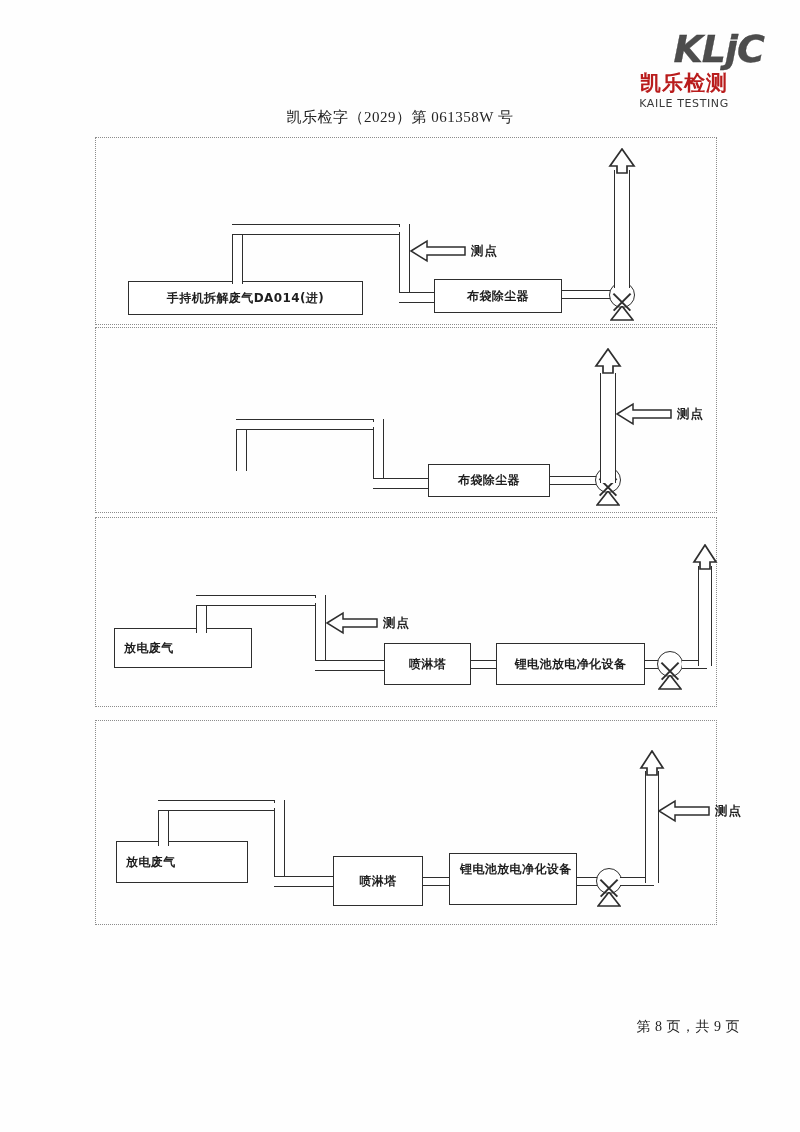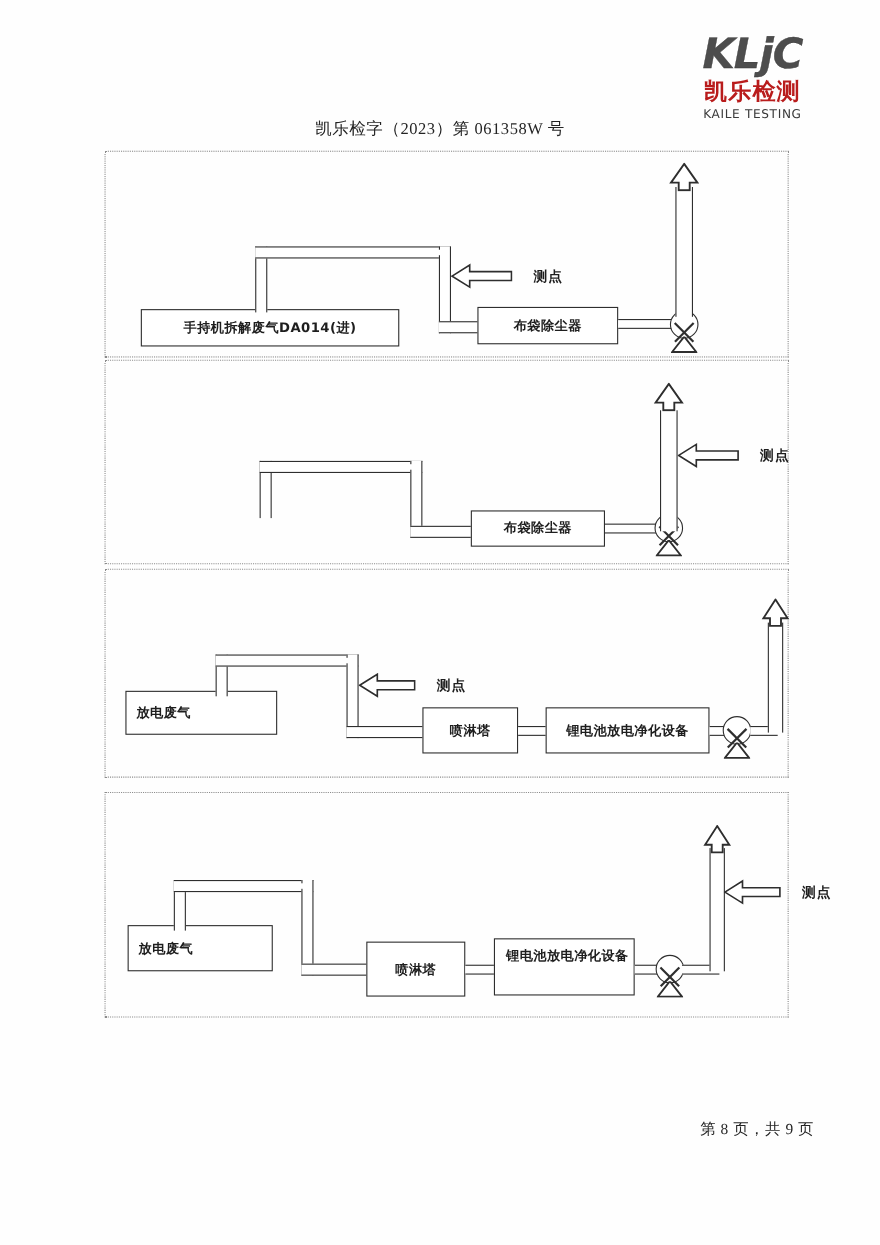--- a/index.html
+++ b/index.html
@@ -19,20 +19,21 @@
   .logo{
     position:absolute;right:36px;top:30px;
     width:160px;text-align:center;
     line-height:1;
   }
   .logo-mark{
     font-family:"DejaVu Sans",sans-serif;
     font-weight:bold;font-style:italic;
     font-size:38px;letter-spacing:-1px;
     color:#4d4d4d;
+    text-align:right;
     -webkit-text-stroke:0.3px #3a3a3a;
   }
   .logo-cn{
     font-family:"DejaVu Sans",sans-serif;
     font-weight:bold;font-size:21px;
     letter-spacing:1px;color:#b91c1c;
     margin-top:5px;
   }
   .logo-en{
     font-family:"DejaVu Sans",sans-serif;
@@ -116,21 +117,21 @@
     width:24px;height:1.7px;background:#2e2e2e;
   }
   .fan .x1{transform:translate(-50%,-50%) rotate(45deg);}
   .fan .x2{transform:translate(-50%,-50%) rotate(-45deg);}
   .fan .base{
     position:absolute;left:50%;top:24px;
     transform:translateX(-50%);
   }
 
   
-  .measure{position:absolute;display:flex;align-items:center;gap:19px;}
+  .measure{position:absolute;display:flex;align-items:center;gap:5px;}
   .measure .m-label{
     font-family:"DejaVu Sans",sans-serif;
     font-weight:bold;font-size:12.5px;
     color:#1e1e1e;letter-spacing:1px;
     white-space:nowrap;
   }
 
   
   .footer{
     position:absolute;right:60px;bottom:96px;
@@ -141,21 +142,21 @@
 <body>
 
 <div class="page">
 
   <div class="logo">
     <div class="logo-mark">KLjC</div>
     <div class="logo-cn">凯乐检测</div>
     <div class="logo-en">KAILE TESTING</div>
   </div>
 
-  <div class="doc-title">凯乐检字（2023）第 061358W 号</div>
+  <div class="doc-title">凯乐检字（2029）第 061358W 号</div>
 
   <div class="frame" id="frame-1">
 
     <div class="node" style="left:32px;top:143px;width:235px;height:34px;">手持机拆解废气DA014(进)</div>
 
     <div class="duct-v" style="left:136px;top:86px;width:11px;height:60px;"></div>
 
     <div class="duct-h" style="left:136px;top:86px;width:178px;height:11px;"></div>
 
     <div class="duct-v" style="left:303px;top:86px;width:11px;height:79px;"></div>

